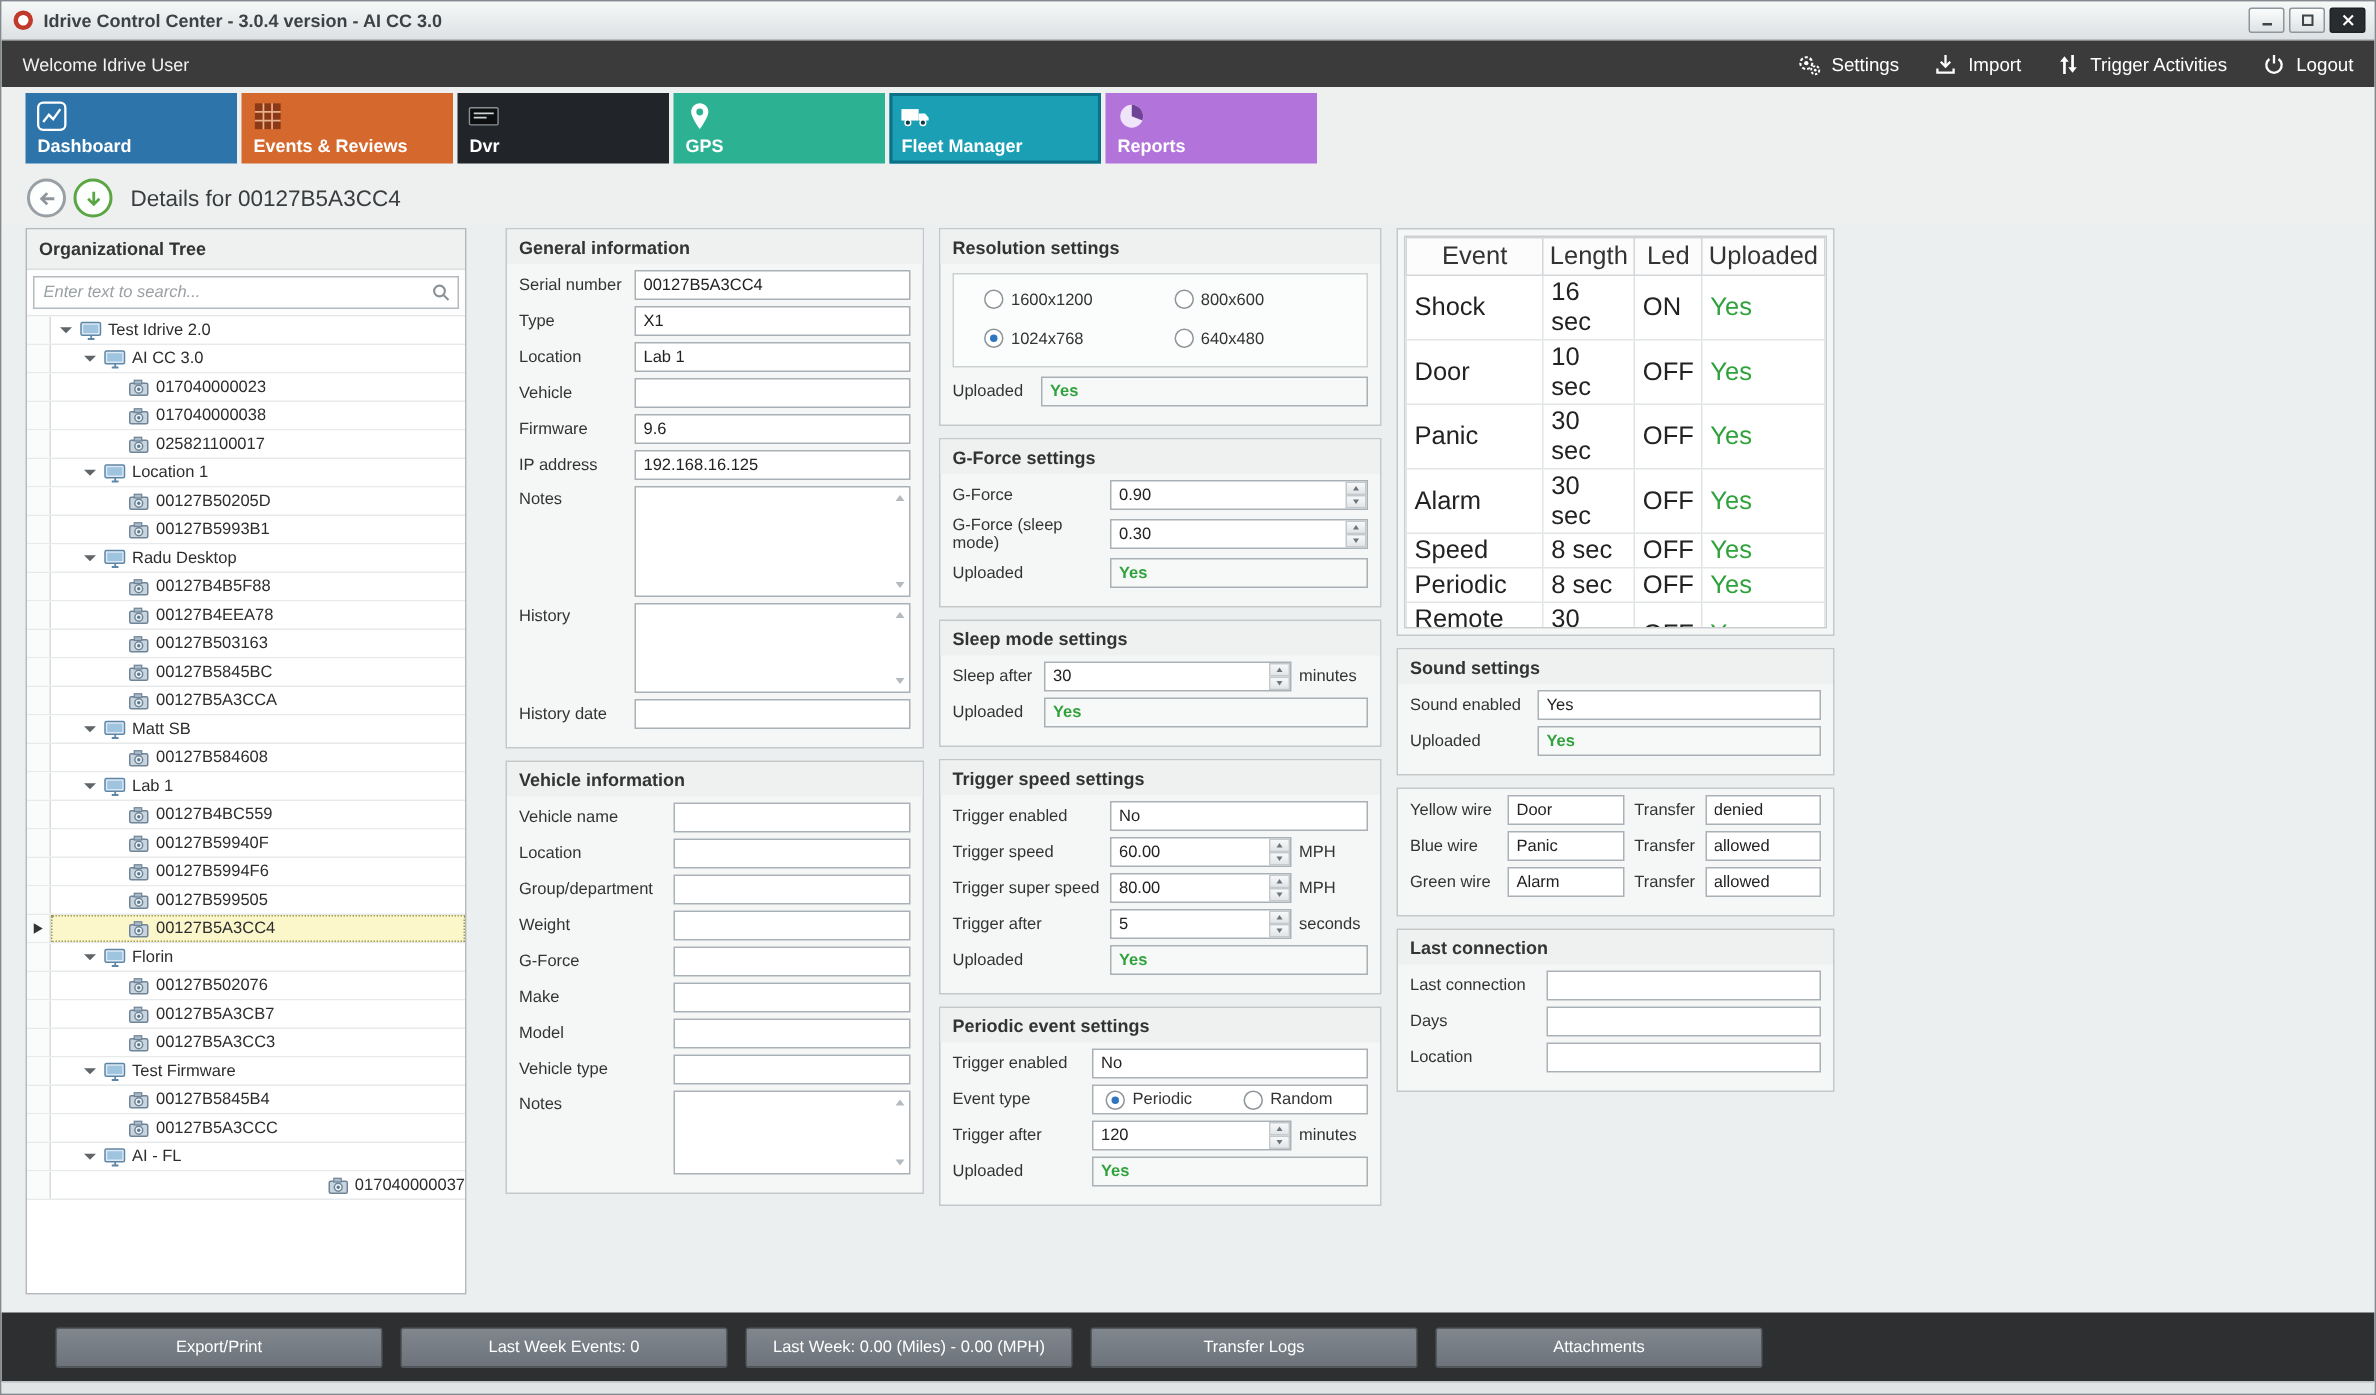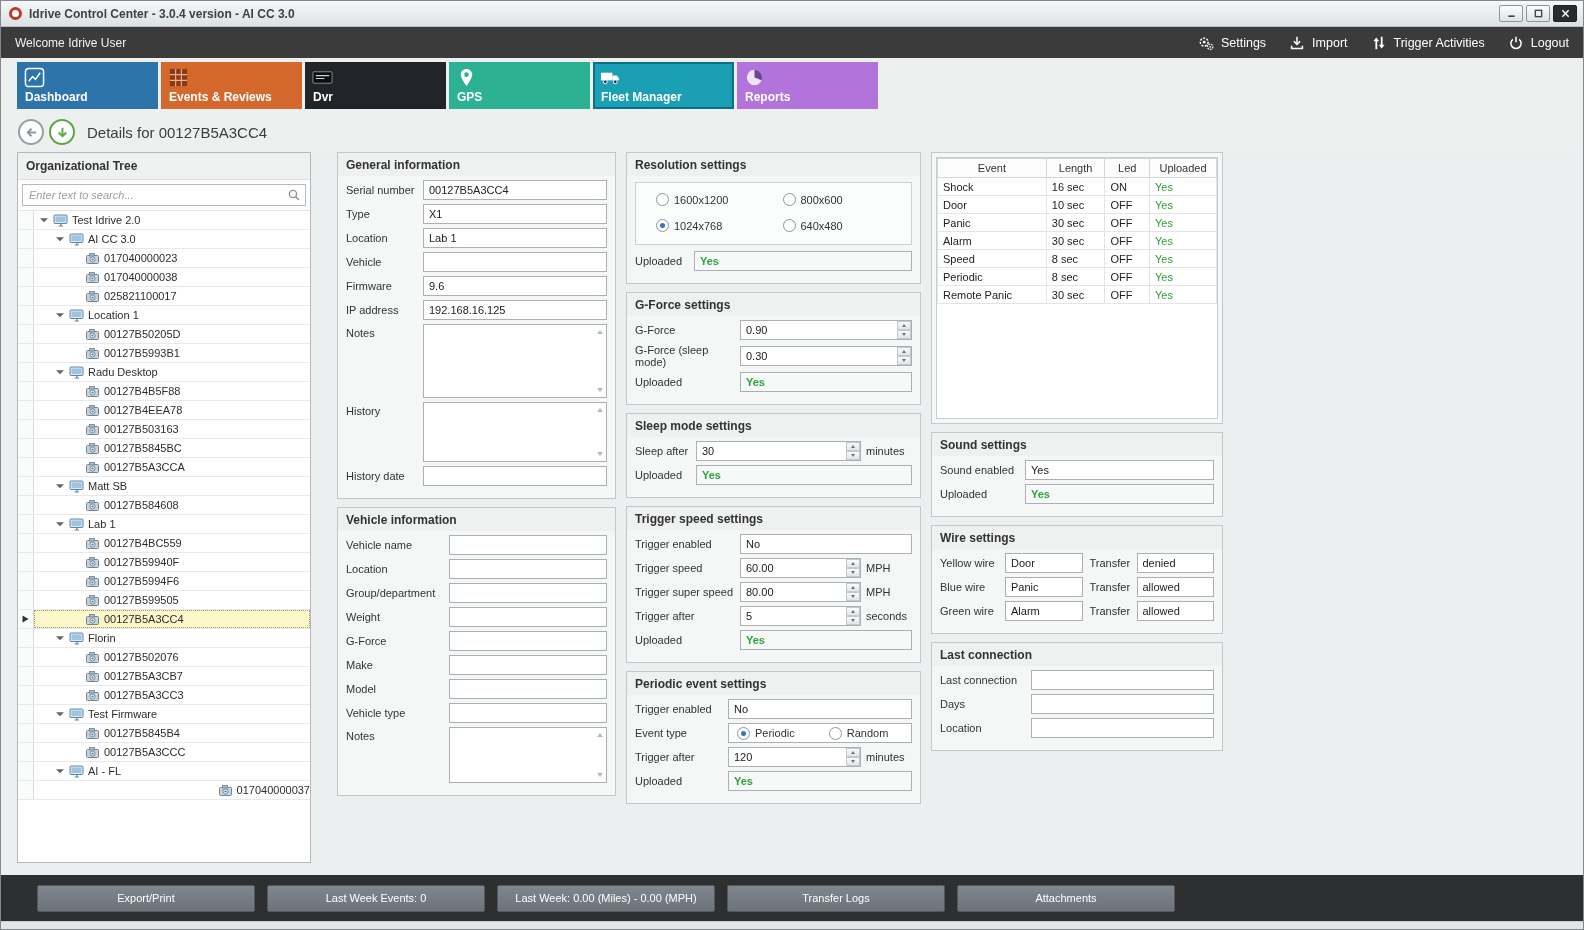--- a/index.html
+++ b/index.html
@@ -192,21 +192,21 @@
     width:13px;height:13px;border:1px solid #8d959b;border-radius:50%;
     background:#fff;position:relative;flex:0 0 13px;
   }
   .radio.checked::after{
     content:"";position:absolute;left:3px;top:3px;right:3px;bottom:3px;
     background:#2f76c0;border-radius:50%;
   }
   
   .grp-length .group-body{padding:4px;}
   .table-wrap{height:262px;border:1px solid #c9cdd0;background:#fff;overflow:hidden;}
-  .ls-table{width:100%;border-collapse:collapse;font-size:11px;}
+  .ls-table{width:100%;border-collapse:collapse;font-size:17px;}
   .ls-table th{
     border:1px solid #d2d6d8;font-weight:normal;color:#333;
     text-align:center;padding:2px 4px;height:19px;background:#fcfcfc;
   }
   .ls-table td{border:1px solid #e2e5e6;color:#222;padding:1px 5px;height:18px;}
   .ls-table td.green{color:var(--green);}
   .ls-table th:nth-child(1){width:39%;}
   .ls-table th:nth-child(2){width:21%;}
   .ls-table th:nth-child(3){width:16%;}
   .ls-table th:nth-child(4){width:24%;}
@@ -1276,21 +1276,20 @@
             </div>
             <div class="frow">
               <label class="flabel">Uploaded</label>
               <span class="input-wrap">
                 <input class="fld green" type="text" readonly="" value="Yes" style="">
               </span>
             </div>
           </div>
         </div>
         <div class="group grp-wire">
-          <div class="group-header">Wire settings</div>
           <div class="group-body">
             <div class="wire-row">
               <span class="wlabel">Yellow wire</span>
               <span class="input-wrap">
                 <input type="text" class="fld" readonly="" value="Door" style="">
               </span>
               <span class="tlabel">Transfer</span>
               <span class="input-wrap">
                 <input type="text" class="fld" readonly="" value="denied" style="">
               </span>

